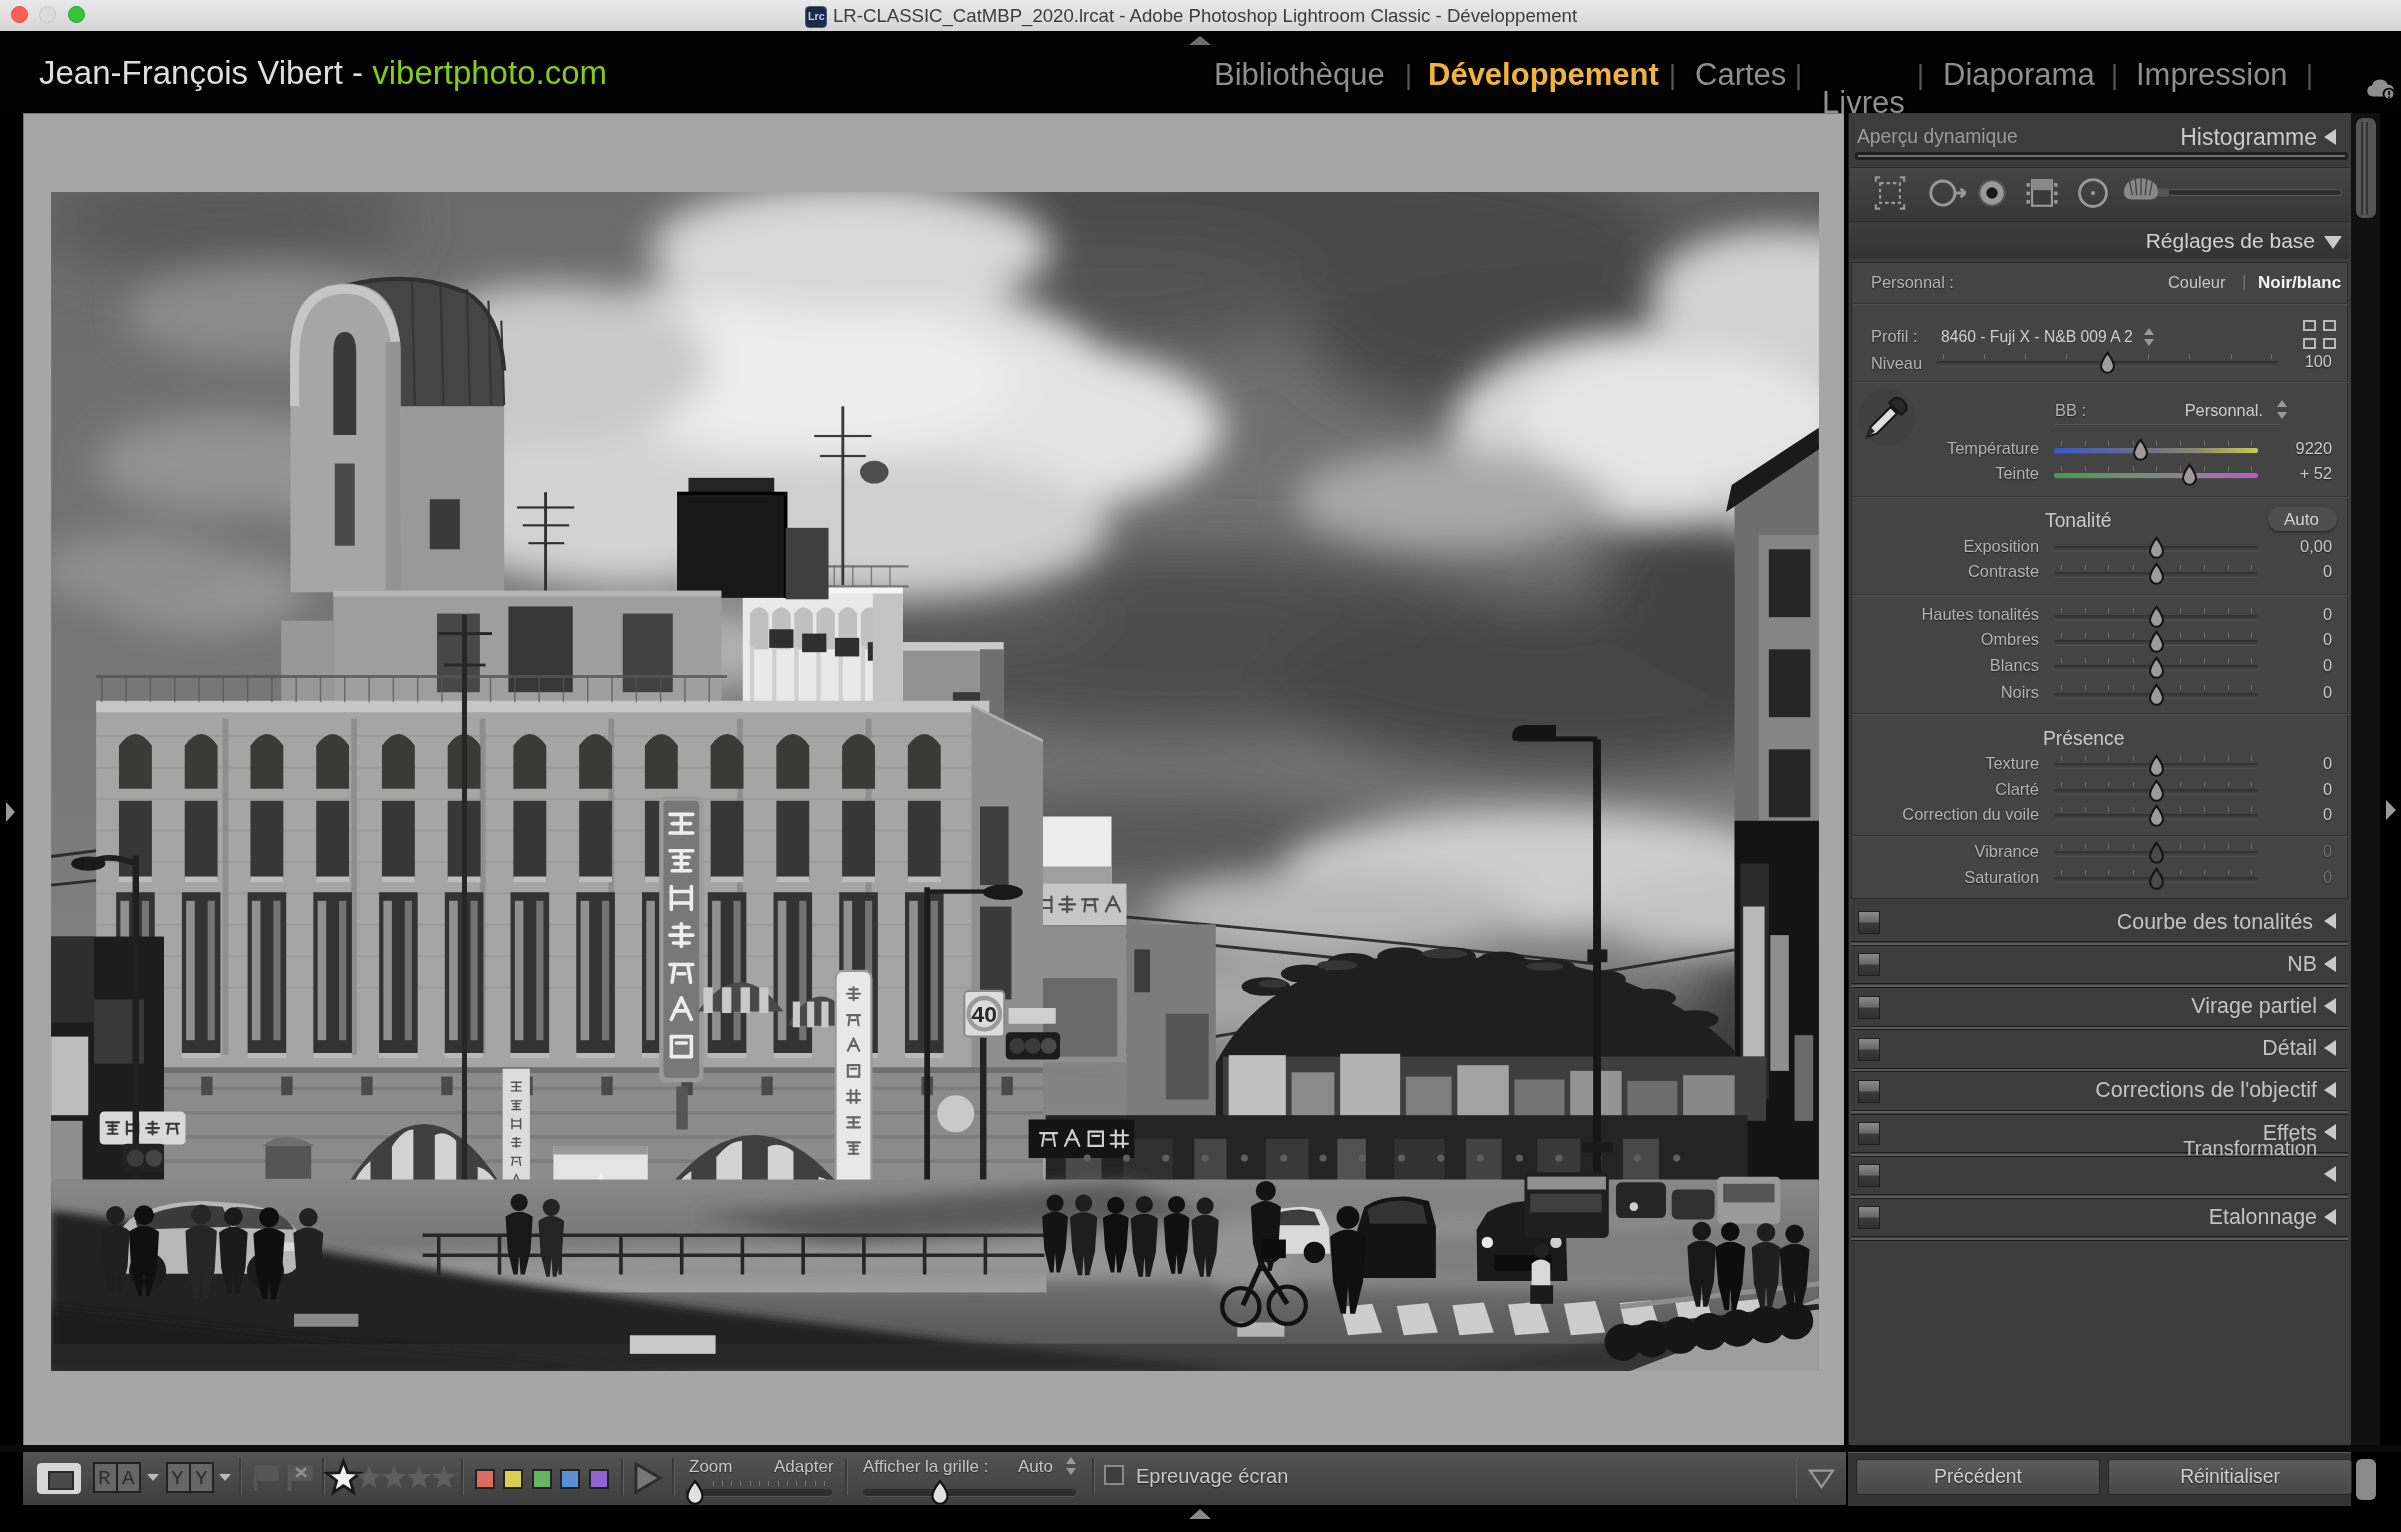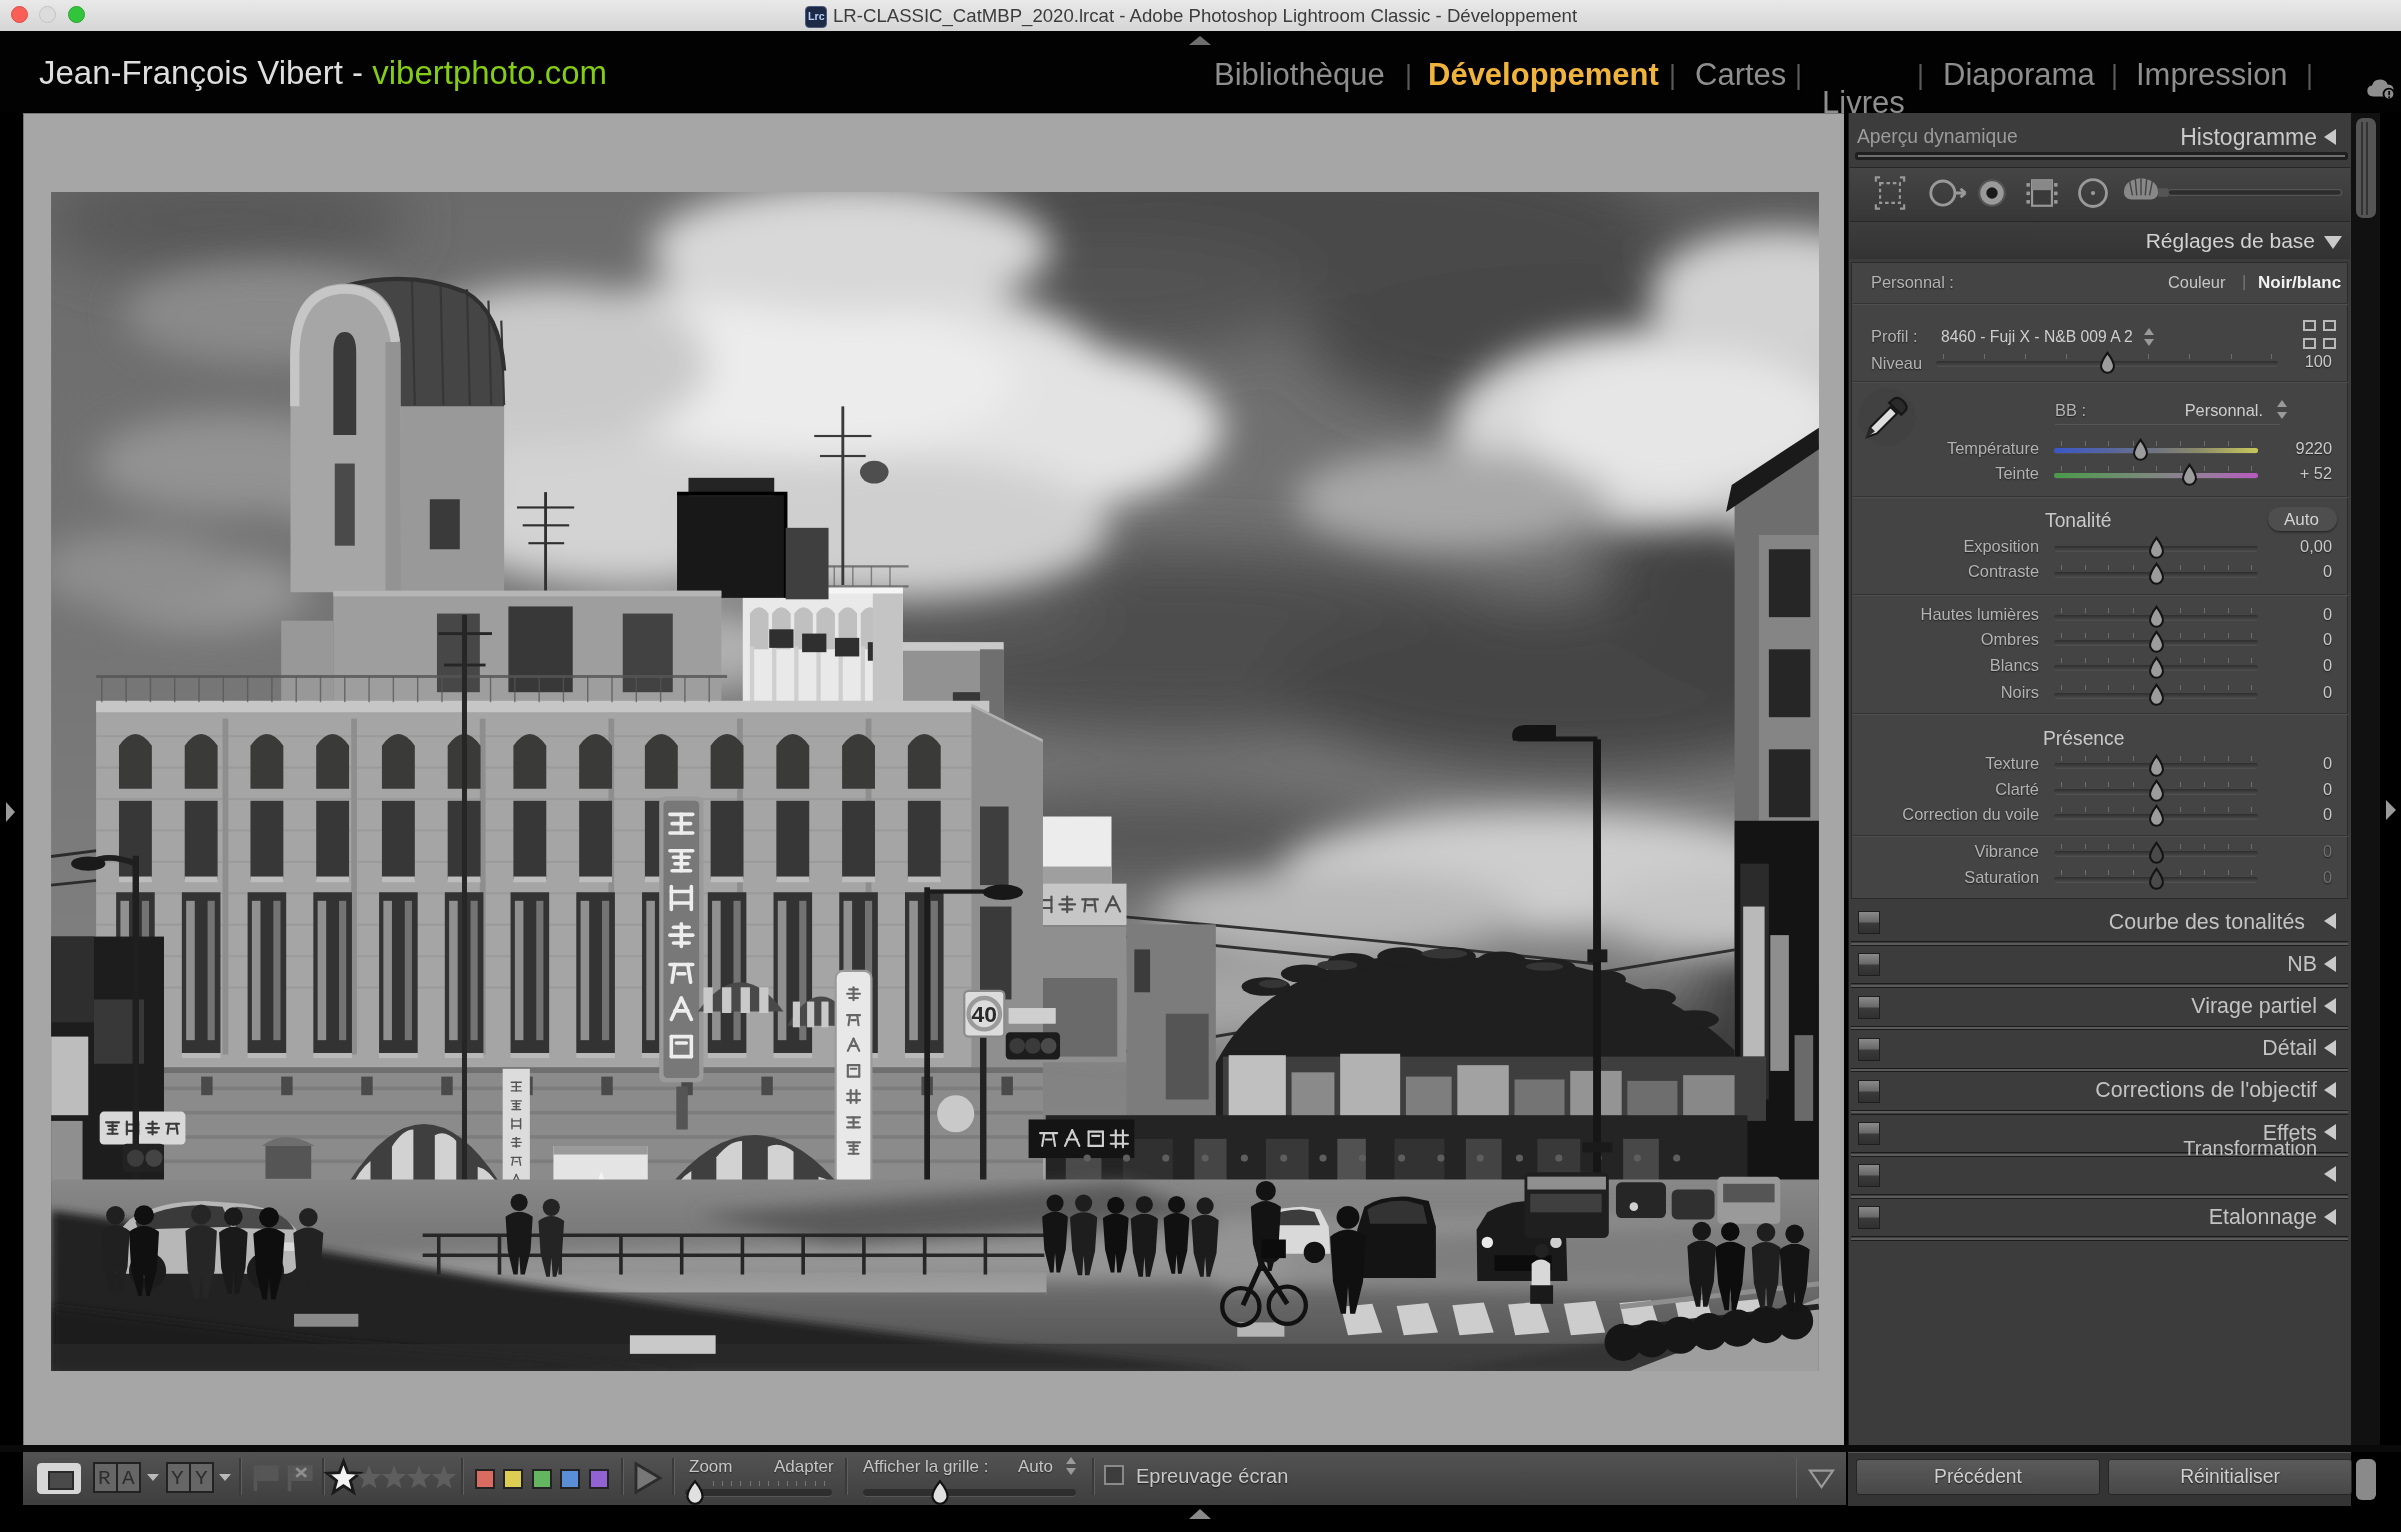--- a/index.html
+++ b/index.html
@@ -1154,21 +1154,21 @@
 <div style="position:absolute;left:2156px;top:565px;width:1.4px;height:5px;background:#6e6e6e;"></div>
 <div style="position:absolute;left:2180px;top:565px;width:1.4px;height:5px;background:#6e6e6e;"></div>
 <div style="position:absolute;left:2204px;top:565px;width:1.4px;height:5px;background:#6e6e6e;"></div>
 <div style="position:absolute;left:2228px;top:565px;width:1.4px;height:5px;background:#6e6e6e;"></div>
 <div style="position:absolute;left:2251px;top:565px;width:1.4px;height:5px;background:#6e6e6e;"></div>
 <svg style="position:absolute;left:2145px;top:561px" width="23" height="27" viewBox="-16 -18 32 38">
     <path d="M0,-14 Q9.9,-0.8499999999999996 9.02,6.3 Q6.6,14 0,14 Q-6.6,14 -9.02,6.3 Q-9.9,-0.8499999999999996 0,-14 Z" fill="#9c9c9c" stroke="#141414" stroke-width="3"></path>
   </svg>
 <div class="pval" style="right:69px;top:562px;color:#c9c9c9">0</div>
 <div class="pdiv" style="top:594px;"></div>
-<div class="plab" style="right:362px;top:605px">Hautes lumières</div>
+<div class="plab" style="right:362px;top:605px">Hautes tonalités</div>
 <div style="position:absolute;left:2054px;top:615px;width:204px;height:5px;border-radius:2.1px;background:linear-gradient(180deg,#2e2e2e,#4a4a4a);box-shadow:0 0.7px 0 rgba(255,255,255,0.08);"></div>
 <div style="position:absolute;left:2061px;top:608px;width:1.4px;height:5px;background:#6e6e6e;"></div>
 <div style="position:absolute;left:2085px;top:608px;width:1.4px;height:5px;background:#6e6e6e;"></div>
 <div style="position:absolute;left:2108px;top:608px;width:1.4px;height:5px;background:#6e6e6e;"></div>
 <div style="position:absolute;left:2133px;top:608px;width:1.4px;height:5px;background:#6e6e6e;"></div>
 <div style="position:absolute;left:2156px;top:608px;width:1.4px;height:5px;background:#6e6e6e;"></div>
 <div style="position:absolute;left:2180px;top:608px;width:1.4px;height:5px;background:#6e6e6e;"></div>
 <div style="position:absolute;left:2204px;top:608px;width:1.4px;height:5px;background:#6e6e6e;"></div>
 <div style="position:absolute;left:2228px;top:608px;width:1.4px;height:5px;background:#6e6e6e;"></div>
 <div style="position:absolute;left:2251px;top:608px;width:1.4px;height:5px;background:#6e6e6e;"></div>
@@ -1292,21 +1292,21 @@
 <div style="position:absolute;left:2133px;top:870px;width:1.4px;height:5px;background:#6e6e6e;"></div>
 <div style="position:absolute;left:2156px;top:870px;width:1.4px;height:5px;background:#6e6e6e;"></div>
 <div style="position:absolute;left:2180px;top:870px;width:1.4px;height:5px;background:#6e6e6e;"></div>
 <div style="position:absolute;left:2204px;top:870px;width:1.4px;height:5px;background:#6e6e6e;"></div>
 <div style="position:absolute;left:2228px;top:870px;width:1.4px;height:5px;background:#6e6e6e;"></div>
 <div style="position:absolute;left:2251px;top:870px;width:1.4px;height:5px;background:#6e6e6e;"></div>
 <svg style="position:absolute;left:2145px;top:866px" width="23" height="27" viewBox="-16 -18 32 38">
     <path d="M0,-14 Q9.9,-0.8499999999999996 9.02,6.3 Q6.6,14 0,14 Q-6.6,14 -9.02,6.3 Q-9.9,-0.8499999999999996 0,-14 Z" fill="#4a4a4a" stroke="#141414" stroke-width="3"></path>
   </svg>
 <div class="pval" style="right:69px;top:868px;color:#6f6f6f">0</div>
-<div style="position:absolute;right:96px;top:910px;font-size:21.4px;color:#c3c3c3;">Courbe des tonalités</div>
+<div style="position:absolute;right:88px;top:910px;font-size:21.4px;color:#c3c3c3;">Courbe des tonalités</div>
 <div style="position:absolute;left:2324px;top:913px;width:0;height:0;border-top:8.6px solid transparent;border-bottom:8.6px solid transparent;border-right:12px solid #c9c9c9;"></div>
 <div style="position:absolute;left:1858px;top:911px;width:20px;height:21.4px;background:linear-gradient(180deg,#8a8a8a 0%,#6a6a6a 45%,#3a3a3a 55%,#303030 100%);border:1.4px solid #1e1e1e;"></div>
 <div style="position:absolute;left:1851px;top:941px;width:497px;height:1.4px;background:#1c1c1c;"></div>
 <div style="position:absolute;left:1851px;top:943px;width:497px;height:2.1px;background:#5a5a5a;"></div>
 <div style="position:absolute;left:1851px;top:945px;width:497px;height:1.4px;background:#1c1c1c;"></div>
 <div style="position:absolute;right:84px;top:952px;font-size:21.4px;color:#c3c3c3;">NB</div>
 <div style="position:absolute;left:2324px;top:956px;width:0;height:0;border-top:8.6px solid transparent;border-bottom:8.6px solid transparent;border-right:12px solid #c9c9c9;"></div>
 <div style="position:absolute;left:1858px;top:953px;width:20px;height:21.4px;background:linear-gradient(180deg,#8a8a8a 0%,#6a6a6a 45%,#3a3a3a 55%,#303030 100%);border:1.4px solid #1e1e1e;"></div>
 <div style="position:absolute;left:1851px;top:983px;width:497px;height:1.4px;background:#1c1c1c;"></div>
 <div style="position:absolute;left:1851px;top:985px;width:497px;height:2.1px;background:#5a5a5a;"></div>

